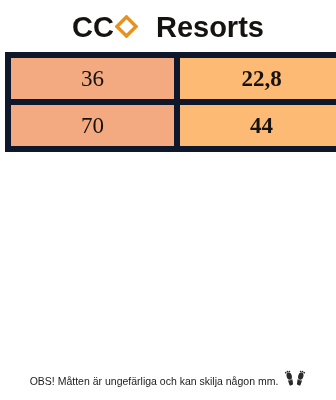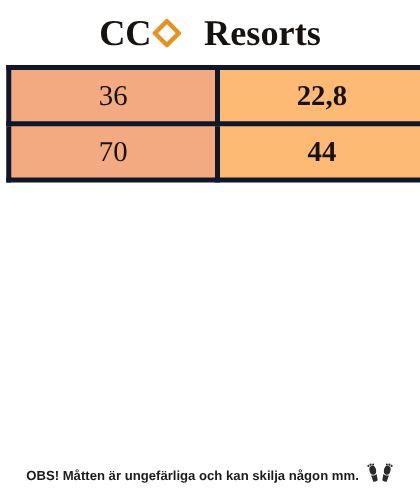--- a/index.html
+++ b/index.html
@@ -31,21 +31,21 @@
     align-items: center;
     justify-content: center;
   }
   .logo {
     display: flex;
     align-items: center;
     justify-content: center;
     white-space: nowrap;
   }
   .logo-text {
-    font-family: Liberation Serif, serif;
+    font-family: Liberation Sans, sans-serif;
     font-weight: bold;
     font-size: 29px;
     line-height: 1;
     color: #16120f;
     letter-spacing: 0px;
   }
   .logo-text.left {
     margin-right: 1px;
   }
   .logo-text.right {
@@ -63,21 +63,21 @@
   .size-table {
     position: absolute;
     left: 5px;
     top: 52px;
     width: 326px;
     border-collapse: collapse;
     table-layout: fixed;
   }
   .size-table td {
     height: 41px;
-    border: 4px solid #0f172a;
+    border: 6px solid #0f172a;
     text-align: center;
     vertical-align: middle;
     font-family: "Liberation Serif", "DejaVu Serif", serif;
     font-size: 23px;
     color: #151210;
     padding: 0;
   }
   .col-size {
     width: 163px;
     background: #f3aa80;
@@ -97,21 +97,20 @@
     height: 26px;
     display: flex;
     align-items: center;
     justify-content: center;
   }
   .footer-text {
     font-family: "Liberation Sans", sans-serif;
     font-size: 10.5px;
     color: #1b1b1b;
     white-space: nowrap;
-    font-weight: bold;
   }
   .footprints {
     margin-left: 6px;
     width: 22px;
     height: 20px;
     display: inline-block;
     position: relative;
     top: -2px;
   }
 </style>

